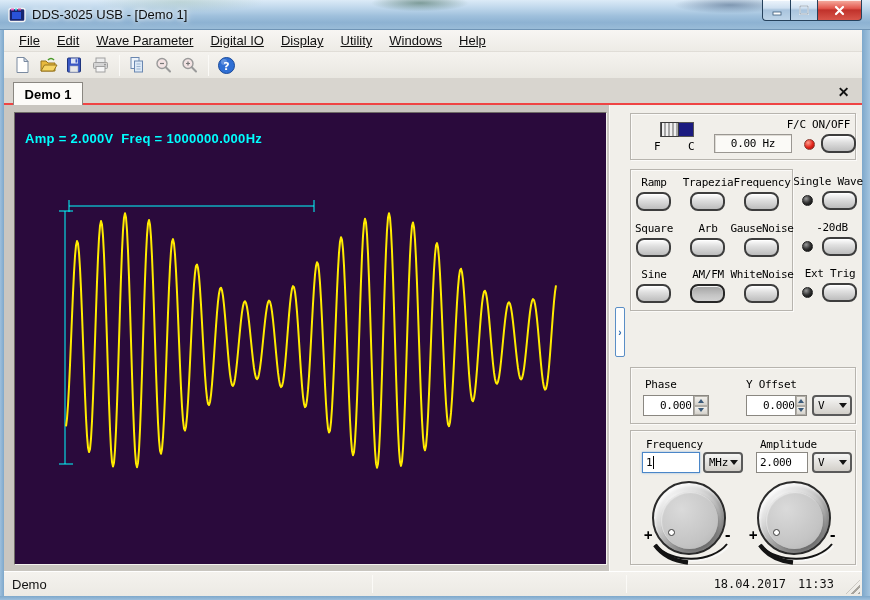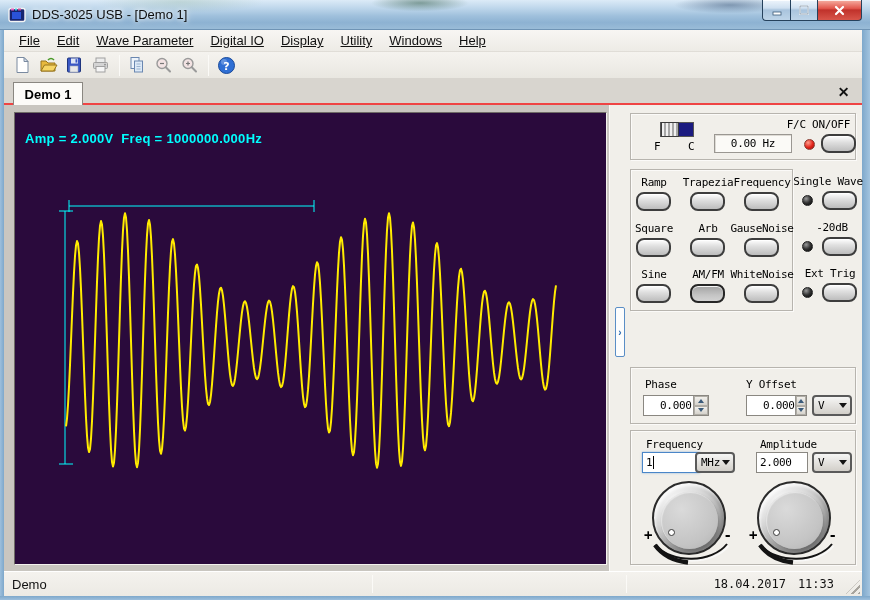--- a/index.html
+++ b/index.html
@@ -315,21 +315,21 @@
           <span class="dtxt mono">V</span>
           <span class="darr"></span>
         </div>
       </div>
 
       <div class="grp" style="left:20px; top:325px; width:226px; height:135px;">
         <div class="abs mono" style="left:15px; top:7px;">Frequency</div>
         <div class="tinput focus mono" style="left:11px; top:21px; width:58px;">
           <span>1</span><span class="caret"></span>
         </div>
-        <div class="dd" style="left:64px; top:21px;">
+        <div class="dd" style="left:72px; top:21px;">
           <span class="dtxt mono">MHz</span>
           <span class="darr"></span>
         </div>
         <div class="abs mono" style="left:129px; top:7px;">Amplitude</div>
         <div class="tinput mono" style="left:125px; top:21px; width:52px;">
           <span>2.000</span>
         </div>
         <div class="dd" style="left:181px; top:21px;">
           <span class="dtxt mono">V</span>
           <span class="darr"></span>

